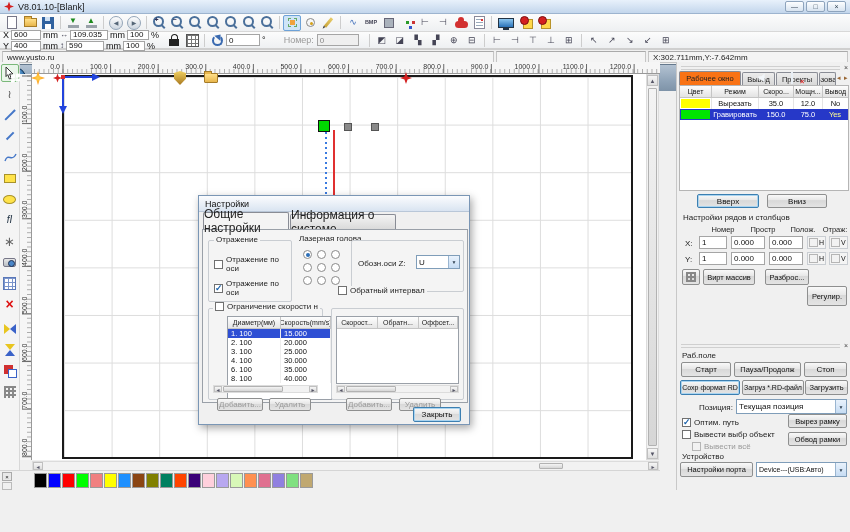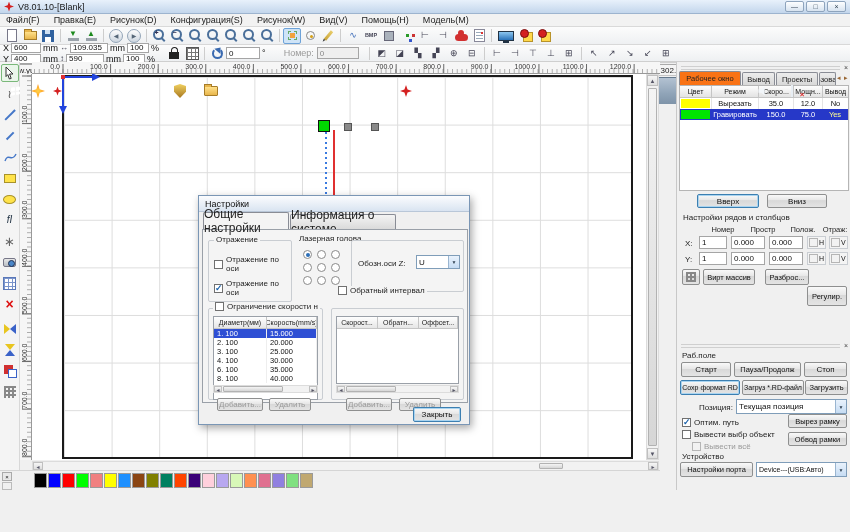--- a/index.html
+++ b/index.html
@@ -177,30 +177,20 @@
   <div id="titlebar">
     <span class="applogo"></span>
     <span class="t">V8.01.10-[Blank]</span>
     <span style="margin-left:auto;display:flex;gap:2px">
       <span class="winbtn">—</span>
       <span class="winbtn">□</span>
       <span class="winbtn">×</span>
     </span>
   </div>
 
-  <div id="menubar">
-    <span>Файл(F)</span>
-    <span>Правка(E)</span>
-    <span>Рисунок(D)</span>
-    <span>Конфигурация(S)</span>
-    <span>Рисунок(W)</span>
-    <span>Вид(V)</span>
-    <span>Помощь(H)</span>
-    <span>Модель(M)</span>
-  </div>
 
   <div id="toolbar1">
     <span class="tbtn">
         <span class="i-new"></span>
       </span>
     <span class="tbtn">
         <span class="i-open"></span>
       </span>
     <span class="tbtn">
         <span class="i-save"></span>
@@ -550,21 +540,21 @@
             <span>U</span>
             <span class="dd">▼</span>
           </span>
       </div>
 
       <div class="gbox" style="left:5px;top:78px;width:115px;height:92px"></div>
       <span class="cbrow" style="position:absolute;left:10px;top:72px;background:#f4f4f4;padding:0 2px">
           <span class="cbx"></span>
           <span>Ограничение скорости н</span>
         </span>
-      <div class="mtable" style="left:10px;top:86px;width:105px;height:84px">
+      <div class="mtable" style="left:24px;top:86px;width:105px;height:84px">
         <div class="mth">
           <div style="width:53px">Диаметр(мм)</div>
           <div style="width:50px">Скорость(mm/s)</div>
         </div>
         <div class="mtr sel">
             <div style="width:53px">1. 100</div>
             <div style="width:50px">15.000</div>
           </div>
         <div class="mtr">
             <div style="width:53px">2. 100</div>

